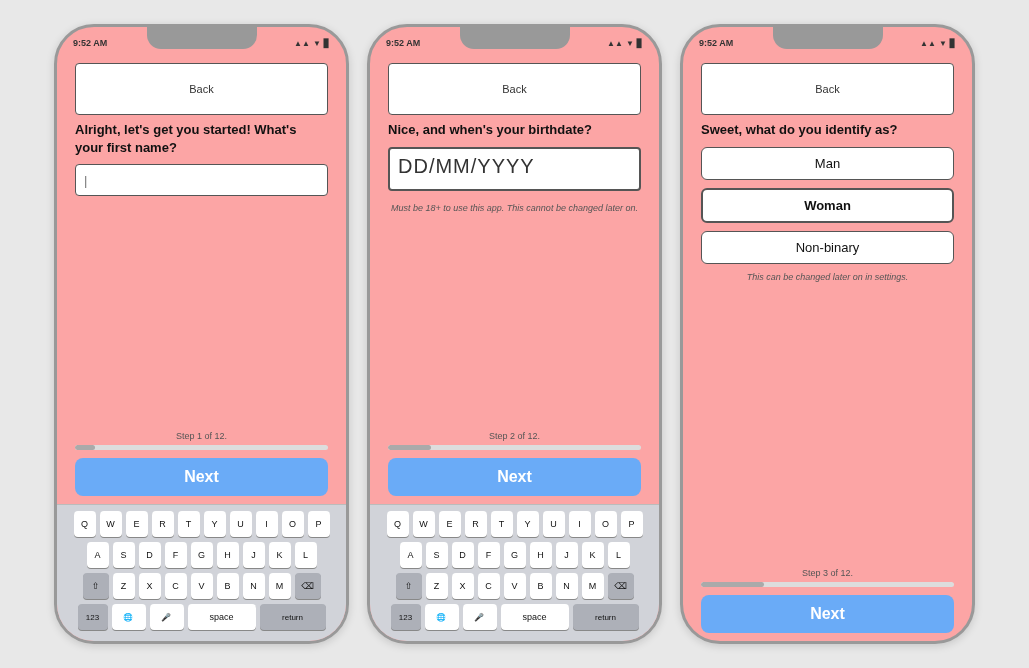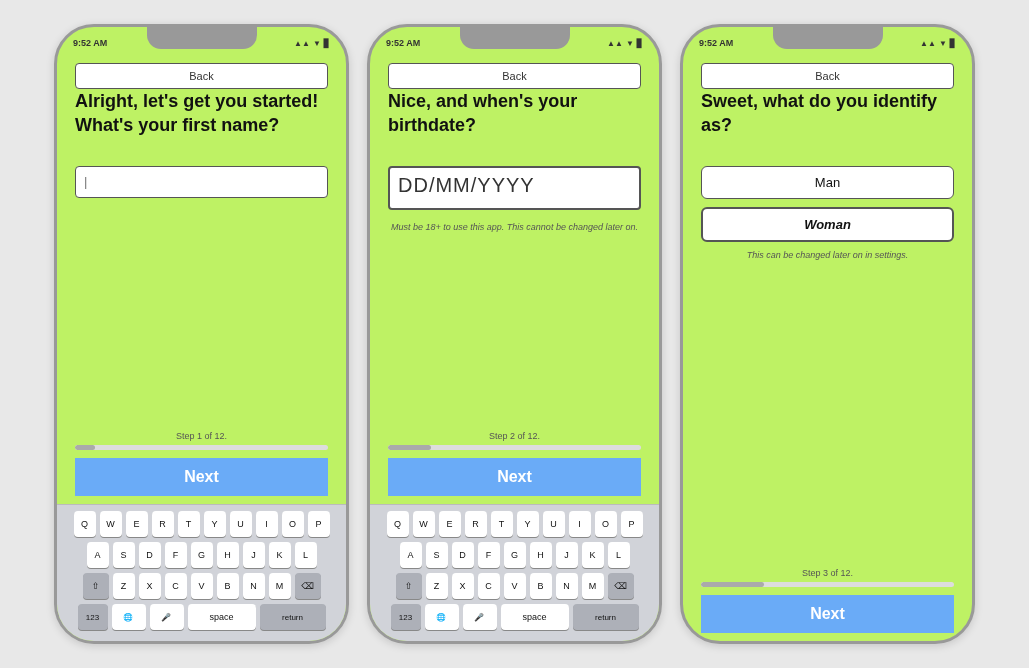--- a/index.html
+++ b/index.html
@@ -10,21 +10,21 @@
       align-items: center;
       width: 1029px;
       height: 668px;
       font-family: -apple-system, BlinkMacSystemFont, 'Helvetica Neue', Arial, sans-serif;
       gap: 18px;
     }
 
     .phone {
       width: 295px;
       height: 620px;
-      background: #bef264;
+      background: #fca5a5;
       border-radius: 40px;
       border: 3px solid #999;
       position: relative;
       overflow: hidden;
       box-shadow: 0 2px 8px rgba(0,0,0,0.15);
     }
 
     
     .phone-notch {
       position: absolute;
@@ -63,35 +63,35 @@
       height: calc(100% - 28px);
       display: flex;
       flex-direction: column;
     }
 
     
     .back-btn {
       display: inline-block;
       border: 1.5px solid #555;
       border-radius: 4px;
-      padding: 6px 10px;
+      padding: 19px 10px;
       font-size: 11px;
       color: #333;
-      margin-bottom: 0;
+      margin-bottom: 6px;
       background: #fff;
       cursor: pointer;
     }
 
     
     .screen-title {
-      font-size: 18px;
+      font-size: 13px;
       font-weight: 700;
       color: #111;
       line-height: 1.35;
-      margin-bottom: 28px;
+      margin-bottom: 8px;
     }
 
     
     .text-input {
       width: 100%;
       border: 1.5px solid #555;
       border-radius: 4px;
       padding: 6px 8px;
       font-size: 13px;
       color: #333;
@@ -148,21 +148,21 @@
       height: 100%;
       background: #aaa;
       border-radius: 3px;
     }
 
     
     .next-btn {
       width: 100%;
       background: #6aabf7;
       border: none;
-      border-radius: 0;
+      border-radius: 8px;
       color: #fff;
       font-size: 16px;
       font-weight: 600;
       padding: 10px 0;
       cursor: pointer;
       margin-bottom: 8px;
     }
 
     
     .keyboard {
@@ -236,21 +236,20 @@
       font-size: 13px;
       color: #111;
       text-align: center;
       margin-bottom: 8px;
       cursor: pointer;
     }
 
     .identity-option.selected {
       border: 2px solid #555;
       font-weight: 600;
-      font-style: italic;
     }
   </style>
 </head>
 <body>
 
 <div class="phone">
   <div class="phone-notch"></div>
   <div class="status-bar">
     <span>9:52 AM</span>
     <div class="status-right">
@@ -390,20 +389,21 @@
       <span>▲▲</span>
       <span>▼</span>
       <span>▊</span>
     </div>
   </div>
   <div class="phone-content">
     <button class="back-btn">Back</button>
     <div class="screen-title">Sweet, what do you identify as?</div>
     <button class="identity-option">Man</button>
     <button class="identity-option selected">Woman</button>
+    <button class="identity-option">Non-binary</button>
     <div class="hint-text">This can be changed later on in settings.</div>
     <div class="spacer"></div>
     <div class="step-label">Step 3 of 12.</div>
     <div class="progress-bar">
       <div class="progress-fill" style="width: 25%;"></div>
     </div>
     <button class="next-btn">Next</button>
   </div>
 </div>
 

